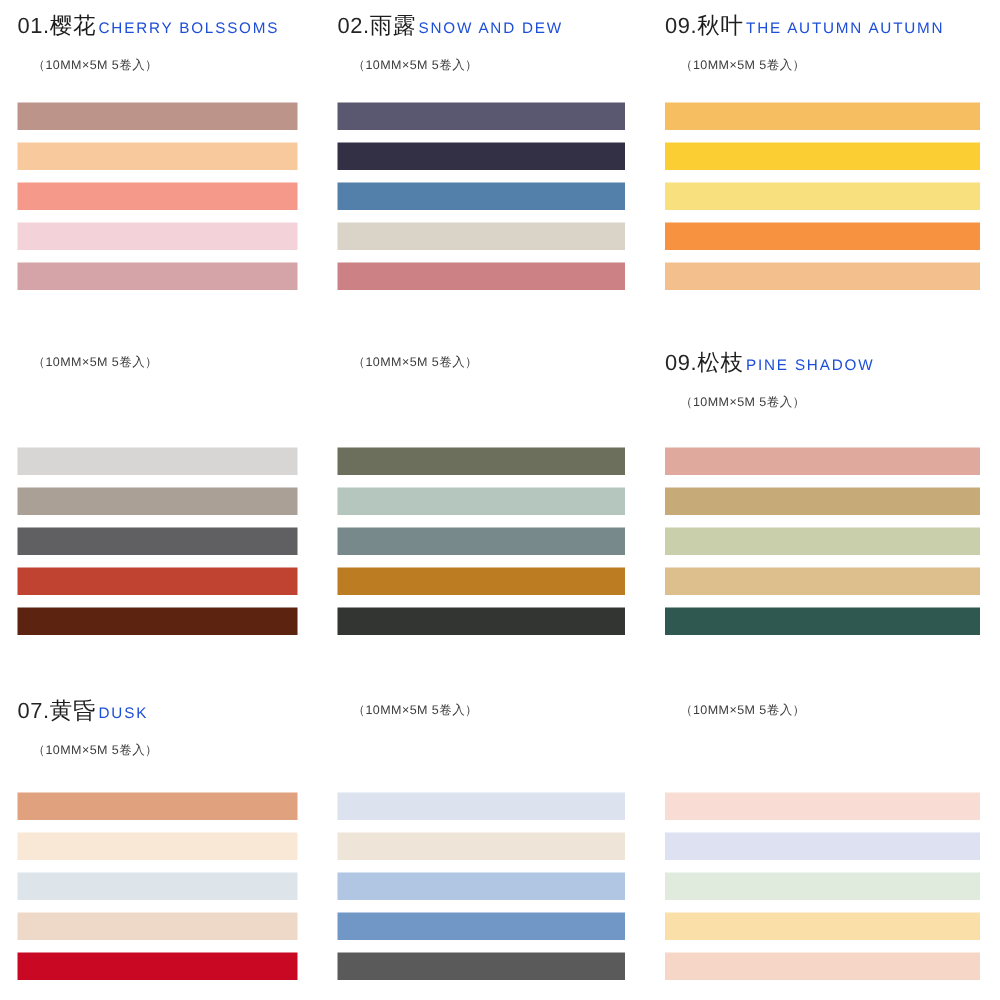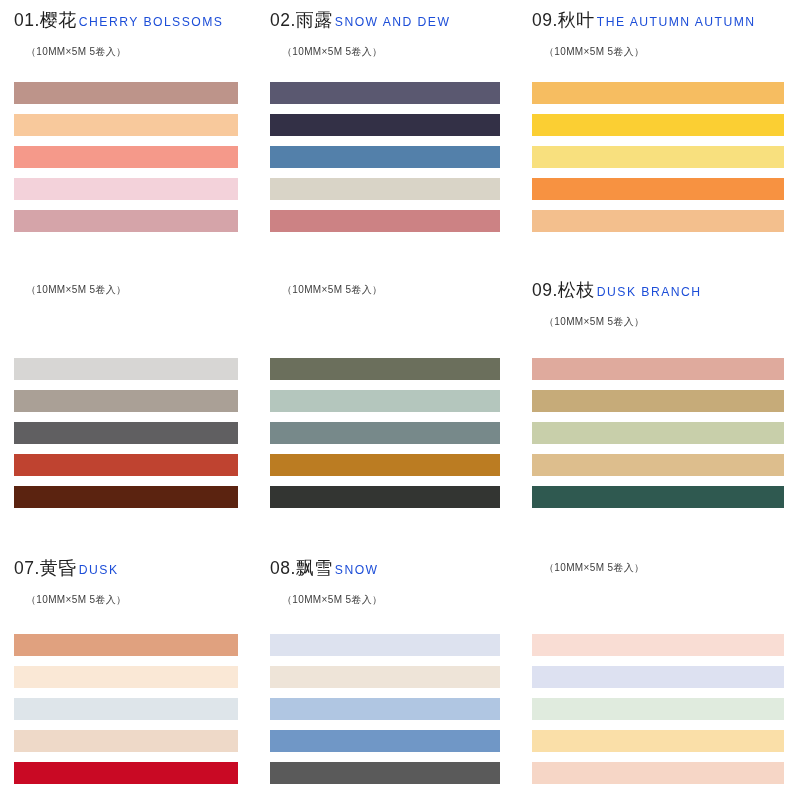--- a/index.html
+++ b/index.html
@@ -166,21 +166,21 @@
         <div class="swatch-bar" style="background-color: rgb(180, 198, 189);"></div>
         <div class="swatch-bar" style="background-color: rgb(119, 137, 138);"></div>
         <div class="swatch-bar" style="background-color: rgb(187, 124, 34);"></div>
         <div class="swatch-bar" style="background-color: rgb(51, 53, 50);"></div>
       </div>
     </div>
     <div class="palette-card col-2 row-1">
       <div class="card-title">
         <span class="title-index">09.</span>
         <span class="title-cn">松枝</span>
-        <span class="title-en">DUSK BRANCH</span>
+        <span class="title-en">PINE SHADOW</span>
       </div>
       <div class="card-spec">（10MM×5M  5卷入）</div>
       <div class="swatch-stack">
         <div class="swatch-bar" style="background-color: rgb(223, 170, 157);"></div>
         <div class="swatch-bar" style="background-color: rgb(198, 171, 121);"></div>
         <div class="swatch-bar" style="background-color: rgb(200, 207, 170);"></div>
         <div class="swatch-bar" style="background-color: rgb(221, 190, 141);"></div>
         <div class="swatch-bar" style="background-color: rgb(47, 89, 80);"></div>
       </div>
     </div>
@@ -193,25 +193,20 @@
       <div class="card-spec">（10MM×5M  5卷入）</div>
       <div class="swatch-stack">
         <div class="swatch-bar" style="background-color: rgb(224, 161, 127);"></div>
         <div class="swatch-bar" style="background-color: rgb(250, 232, 214);"></div>
         <div class="swatch-bar" style="background-color: rgb(222, 229, 234);"></div>
         <div class="swatch-bar" style="background-color: rgb(238, 217, 200);"></div>
         <div class="swatch-bar" style="background-color: rgb(201, 9, 36);"></div>
       </div>
     </div>
     <div class="palette-card col-1 row-2">
-      <div class="card-title">
-        <span class="title-index">08.</span>
-        <span class="title-cn">飘雪</span>
-        <span class="title-en">SNOW</span>
-      </div>
       <div class="card-spec">（10MM×5M  5卷入）</div>
       <div class="swatch-stack">
         <div class="swatch-bar" style="background-color: rgb(221, 226, 239);"></div>
         <div class="swatch-bar" style="background-color: rgb(238, 228, 216);"></div>
         <div class="swatch-bar" style="background-color: rgb(176, 198, 226);"></div>
         <div class="swatch-bar" style="background-color: rgb(112, 151, 198);"></div>
         <div class="swatch-bar" style="background-color: rgb(90, 90, 90);"></div>
       </div>
     </div>
     <div class="palette-card col-2 row-2">

